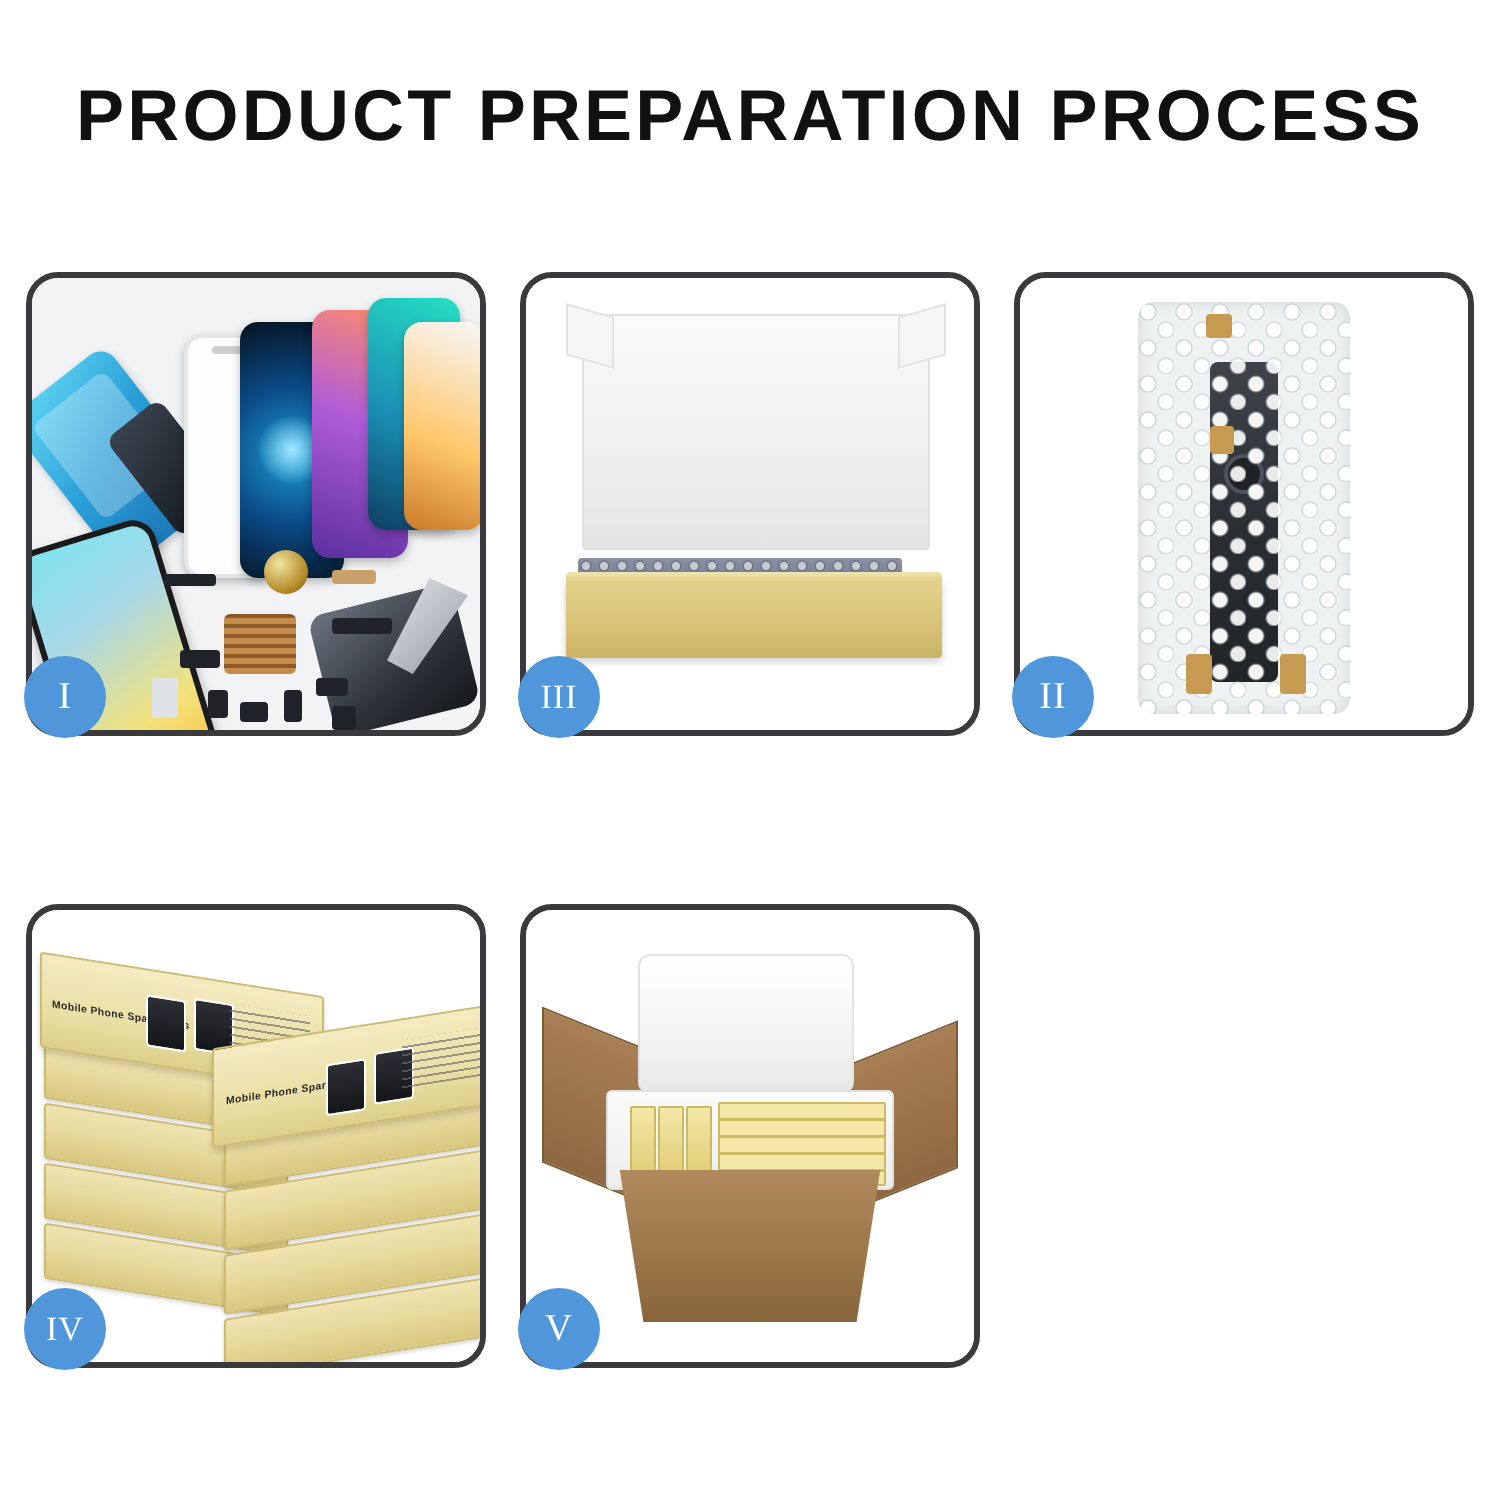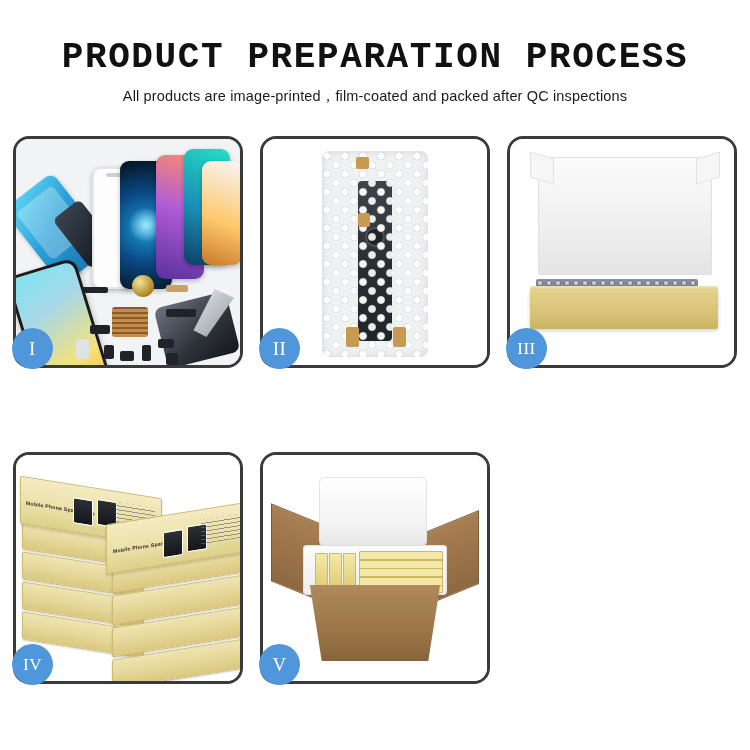--- a/index.html
+++ b/index.html
@@ -22,21 +22,21 @@
 
   
   .header {
     position: absolute;
     top: 36px;
     left: 0;
     width: 750px;
     text-align: center;
   }
   .title {
-    font-family: Liberation Mono, monospace;
+    font-family: Liberation Sans, sans-serif;
     font-size: 36px;
     font-weight: 700;
     letter-spacing: 1.6px;
     color: #111111;
     line-height: 44px;
     white-space: nowrap;
   }
   .subtitle {
     margin-top: 6px;
     font-family: "Liberation Sans", sans-serif;
@@ -410,21 +410,20 @@
   .tab6.t1 { left: 52px; top: 96px; width: 16px; height: 20px; }
   .tab6.t2 { left: 52px; top: 162px; width: 16px; height: 20px; }
 </style>
 </head>
 <body>
 
 <div class="page">
 
   <div class="header">
     <div class="title">PRODUCT PREPARATION PROCESS</div>
-    <div class="subtitle">All products are image-printed，film-coated and packed after QC inspections</div>
   </div>
 
   <div class="grid">
 
     <div class="panel">
       <div class="panel-inner p1">
         <div class="film"></div>
         <div class="film-dark"></div>
         <div class="scr scr-white"></div>
         <div class="scr scr-blue"></div>
@@ -444,41 +443,41 @@
         <div class="prt f"></div>
         <div class="prt g"></div>
         <div class="prt h"></div>
         <div class="prt i"></div>
         <div class="prt j"></div>
       </div>
       <div class="badge">I</div>
     </div>
 
     <div class="panel">
+      <div class="panel-inner p3">
+        <div class="lid3"></div>
+        <div class="tray3-inner"></div>
+        <div class="tray3-lip"></div>
+        <div class="tray3"></div>
+      </div>
+      <div class="badge wide">III</div>
+    </div>
+
+    <div class="panel">
       <div class="panel-inner p2">
         <div class="bubble-bag">
           <div class="inner-part"></div>
           <div class="bubbles"></div>
           <div class="tape t1"></div>
           <div class="tape t2"></div>
           <div class="tape t3"></div>
           <div class="tape t4"></div>
         </div>
       </div>
       <div class="badge">II</div>
-    </div>
-
-    <div class="panel">
-      <div class="panel-inner p3">
-        <div class="lid3"></div>
-        <div class="tray3-inner"></div>
-        <div class="tray3-lip"></div>
-        <div class="tray3"></div>
-      </div>
-      <div class="badge wide">III</div>
     </div>
 
     <div class="panel">
       <div class="panel-inner p4">
         <div class="stack">
           <div class="sbox l1"></div>
           <div class="sbox l2"></div>
           <div class="sbox l3"></div>
           <div class="sbox l4"></div>
           <div class="sbox r1"></div>

